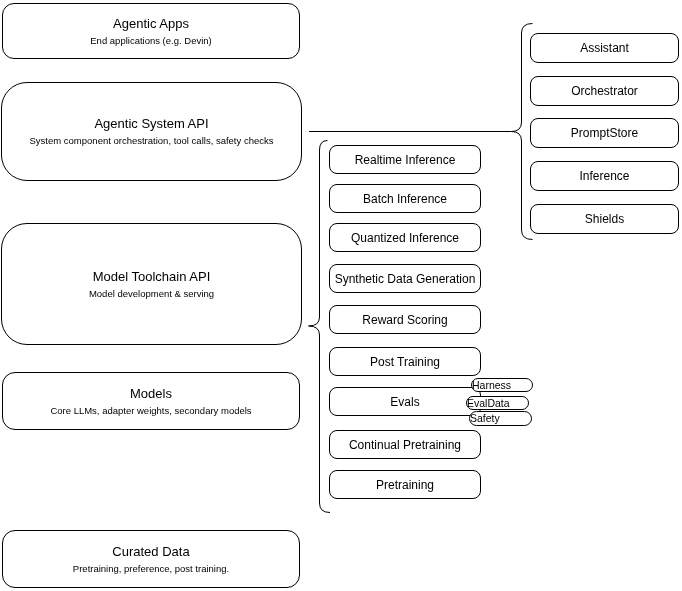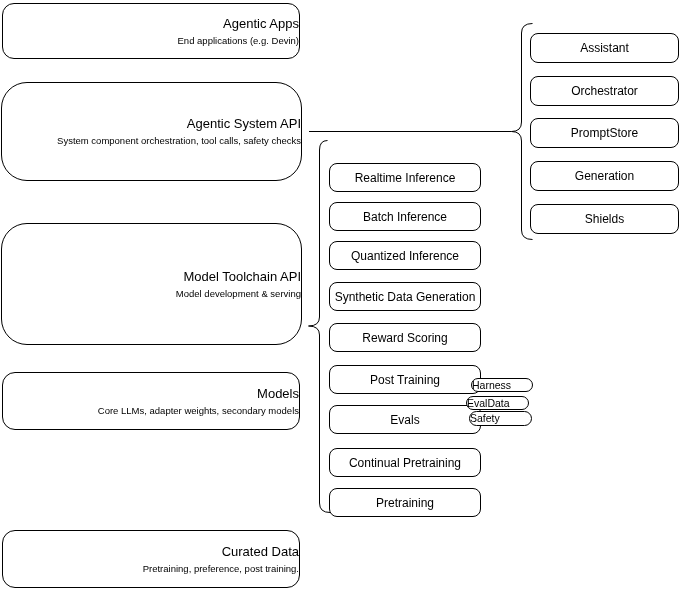--- a/index.html
+++ b/index.html
@@ -23,21 +23,21 @@
     height: 591px;
     z-index: 0;
   }
   .lbox {
     position: absolute;
     box-sizing: border-box;
     background: #ffffff;
     border: 1px solid #000000;
     display: flex;
     flex-direction: column;
-    align-items: flex-end;
+    align-items: center;
     justify-content: center;
     gap: 4px;
     text-align: center;
     z-index: 1;
   }
   .ltitle {
     font-size: 13px;
     line-height: 15px;
     white-space: nowrap;
   }
@@ -52,21 +52,20 @@
     left: 329px;
     width: 152px;
     height: 29px;
     background: #ffffff;
     border: 1px solid #000000;
     border-radius: 8px;
     display: flex;
     align-items: center;
     justify-content: center;
     z-index: 1;
-    margin-top: 18px;
   }
   .rbox {
     position: absolute;
     box-sizing: border-box;
     left: 530px;
     width: 149px;
     height: 30px;
     background: #ffffff;
     border: 1px solid #000000;
     border-radius: 8px;
@@ -175,19 +174,19 @@
   <div class="rbox" style="top:33px">
     <span class="node-label">Assistant</span>
   </div>
   <div class="rbox" style="top:76px">
     <span class="node-label">Orchestrator</span>
   </div>
   <div class="rbox" style="top:118px">
     <span class="node-label">PromptStore</span>
   </div>
   <div class="rbox" style="top:161px">
-    <span class="node-label">Generation</span>
+    <span class="node-label">Inference</span>
   </div>
   <div class="rbox" style="top:204px">
     <span class="node-label">Shields</span>
   </div>
 
 </div>
 
 </body></html>

